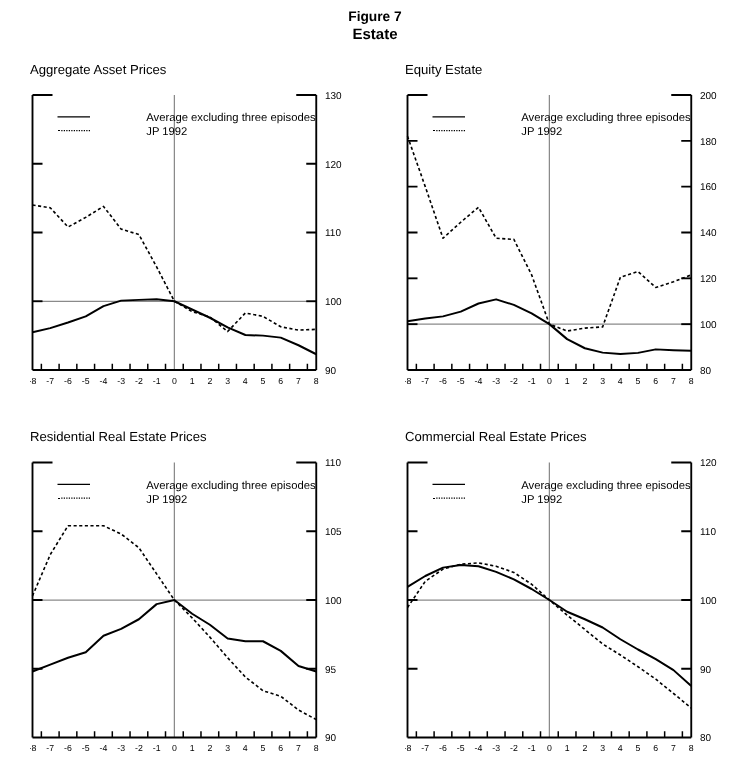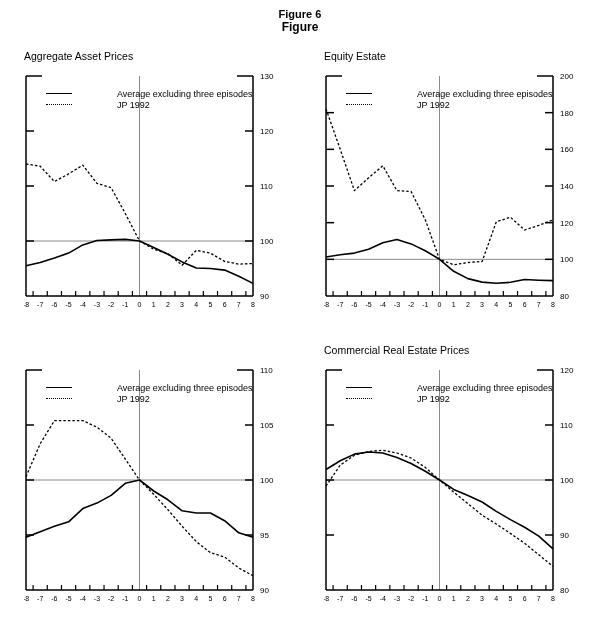--- a/index.html
+++ b/index.html
@@ -21,22 +21,22 @@
   #p1{left:324px;top:50px;}
   #p2{left:24px;top:344px;}
   #p3{left:324px;top:344px;}
 </style>
 </head>
 <body>
 
 <div class="page">
 
   <div class="fig-header">
-    <div class="fig-label">Figure 6</div>
-    <div class="fig-title">Figure</div>
+    <div class="fig-label">Figure 7</div>
+    <div class="fig-title">Estate</div>
   </div>
 
   <div class="panel" id="p0">
     <div class="panel-title">Aggregate Asset Prices</div>
     <svg width="276" height="246" viewBox="0 0 276 246">
         <line x1="2" y1="171" x2="229" y2="171" stroke="#8a8a8a" stroke-width="1"></line>
         <line x1="115.5" y1="6" x2="115.5" y2="226" stroke="#8a8a8a" stroke-width="1"></line>
         <line x1="2" y1="6" x2="2" y2="226" stroke="#000000" stroke-width="1.5"></line>
         <line x1="229" y1="6" x2="229" y2="226" stroke="#000000" stroke-width="1.5"></line>
         <line x1="2" y1="226" x2="229" y2="226" stroke="#000000" stroke-width="1.5"></line>
@@ -170,20 +170,21 @@
         <span>Average excluding three episodes</span>
       </div>
       <div class="legend-row">
         <span class="sample dashed"></span>
         <span>JP 1992</span>
       </div>
     </div>
   </div>
 
   <div class="panel" id="p2">
+    <div class="panel-title">Residential Real Estate Prices</div>
     <svg width="276" height="246" viewBox="0 0 276 246">
         <line x1="2" y1="116" x2="229" y2="116" stroke="#8a8a8a" stroke-width="1"></line>
         <line x1="115.5" y1="6" x2="115.5" y2="226" stroke="#8a8a8a" stroke-width="1"></line>
         <line x1="2" y1="6" x2="2" y2="226" stroke="#000000" stroke-width="1.5"></line>
         <line x1="229" y1="6" x2="229" y2="226" stroke="#000000" stroke-width="1.5"></line>
         <line x1="2" y1="226" x2="229" y2="226" stroke="#000000" stroke-width="1.5"></line>
         <line x1="2" y1="6" x2="18" y2="6" stroke="#000000" stroke-width="1.5"></line>
         <line x1="213" y1="6" x2="229" y2="6" stroke="#000000" stroke-width="1.5"></line>
         <line x1="2" y1="171" x2="10" y2="171" stroke="#000000" stroke-width="1.5"></line>
         <line x1="221" y1="171" x2="229" y2="171" stroke="#000000" stroke-width="1.5"></line>

